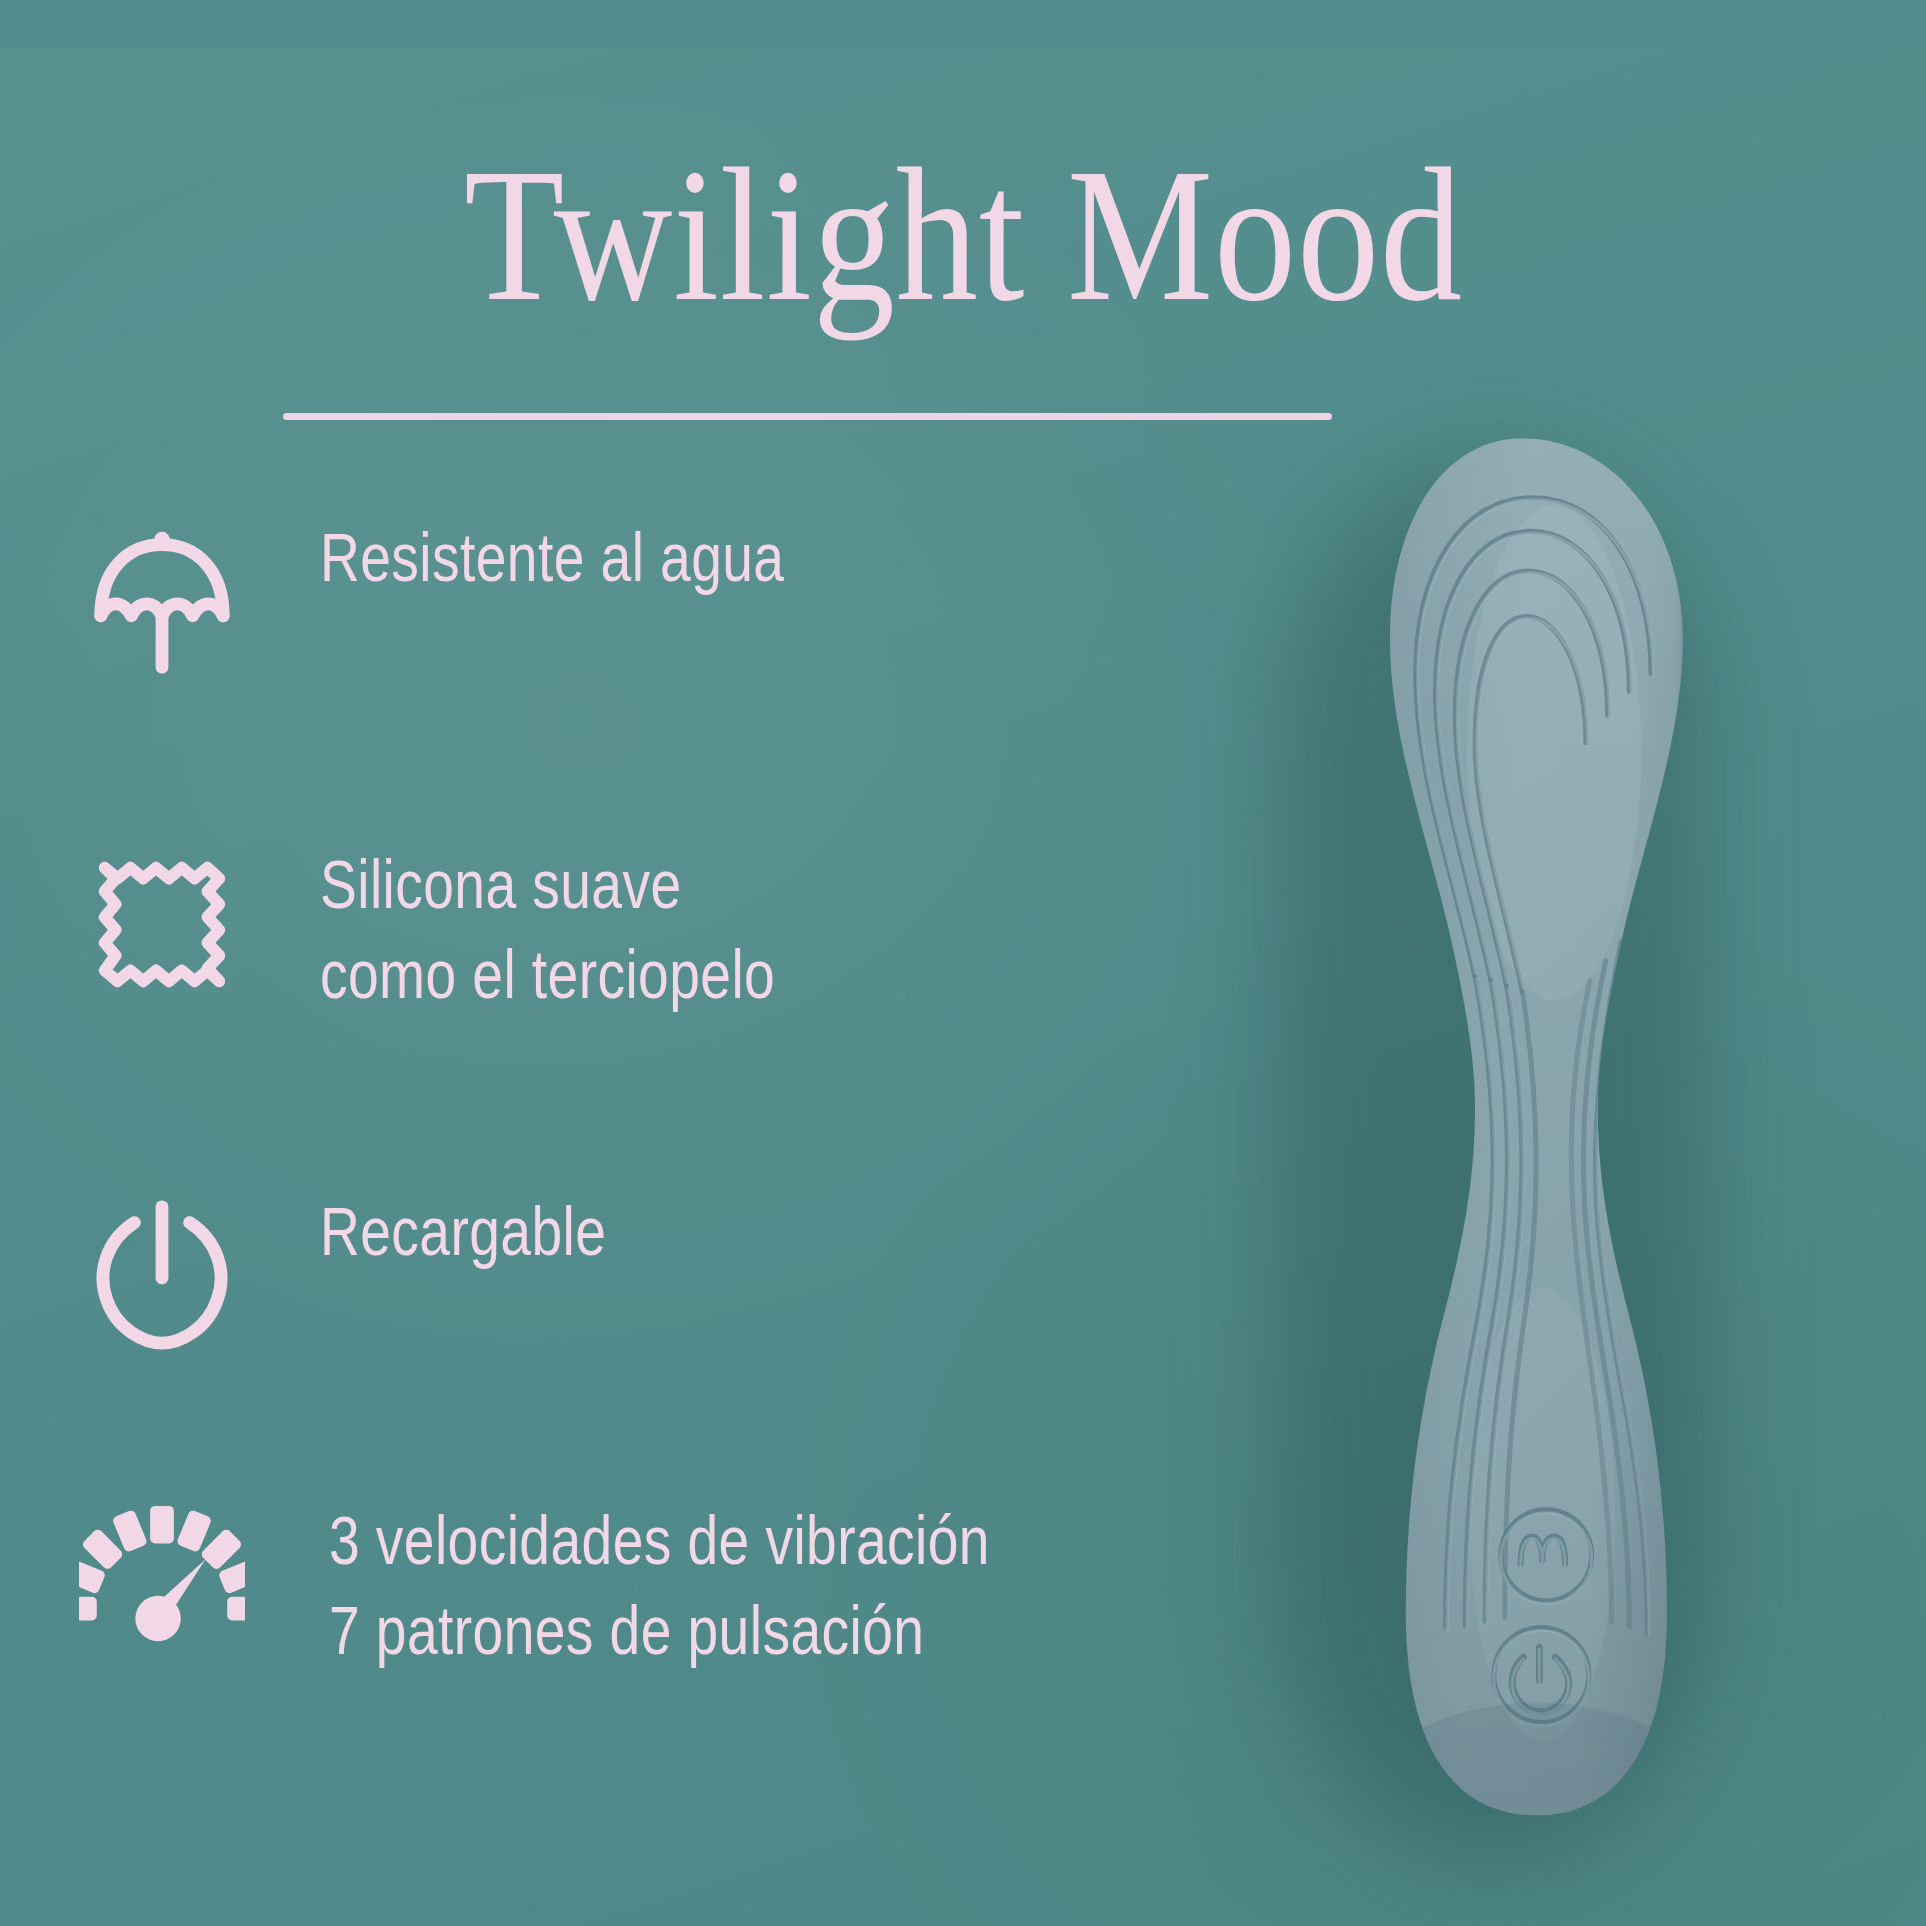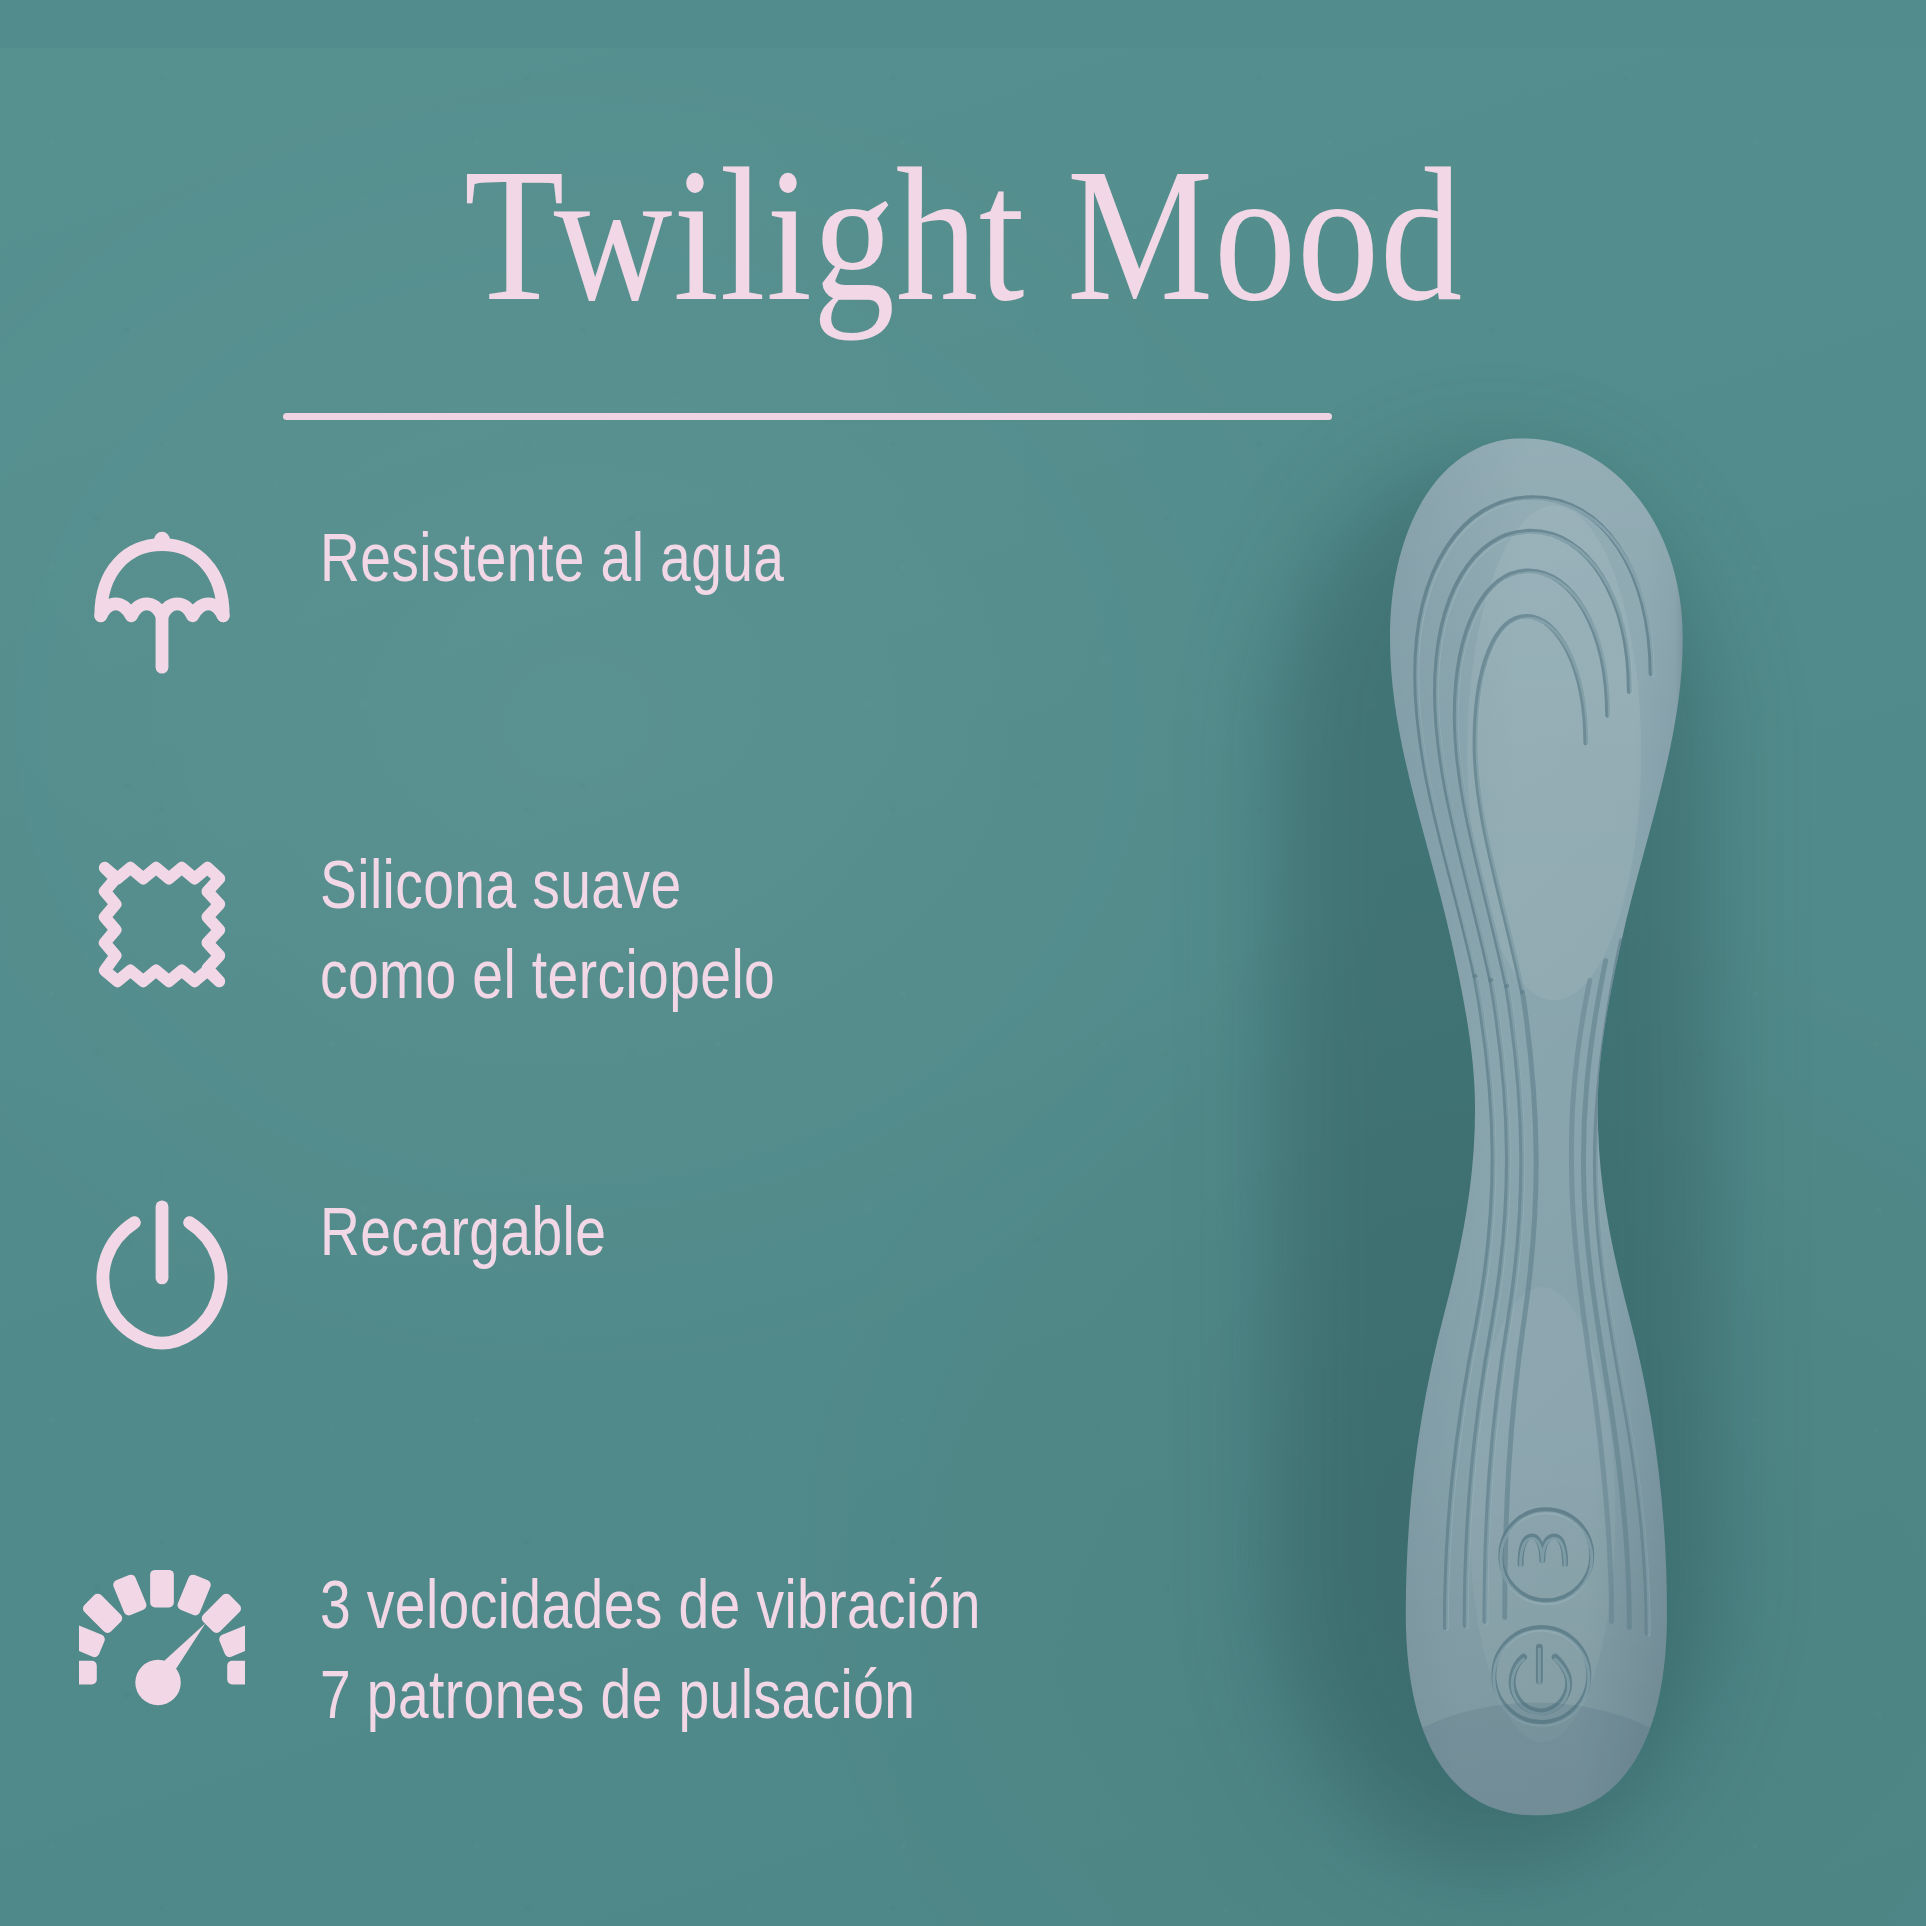--- a/index.html
+++ b/index.html
@@ -91,21 +91,21 @@
     letter-spacing: 0.5px;
     transform: scaleX(0.80);
     transform-origin: 0% 50%;
     white-space: nowrap;
   }
   .feature .ftext .l2 { display: block; }
 
   #feat-0 { top: 465px; }
   #feat-1 { top: 792px; }
   #feat-2 { top: 1139px; }
-  #feat-3 { top: 1512px; }
+  #feat-3 { top: 1448px; gap: 9px; }
 
   
   #product-wrap {
     position: absolute;
     left: 1295px;
     top: 378px;
     width: 554px;
     height: 1465px;
   }
   #product-shadow {

